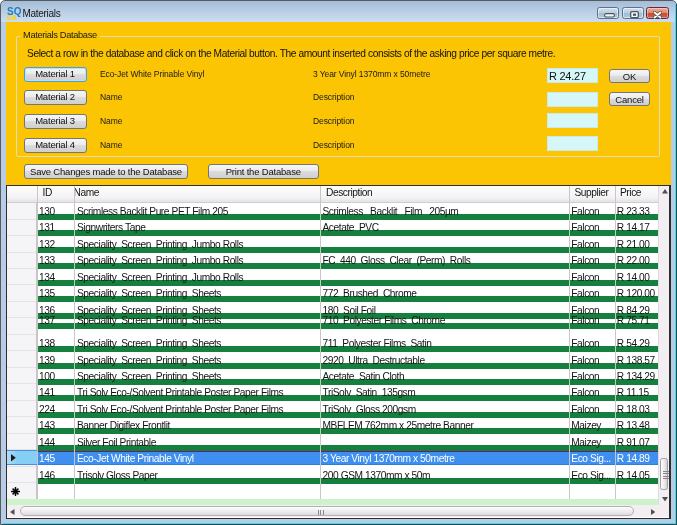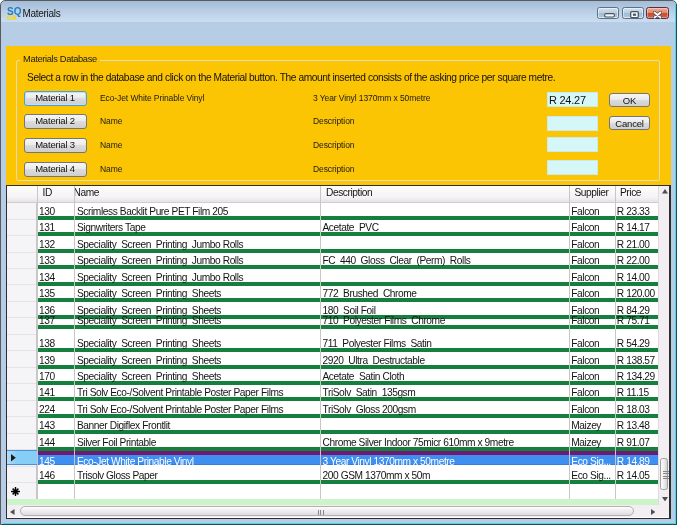--- a/index.html
+++ b/index.html
@@ -14,21 +14,21 @@
   #darkB{left:2px;top:524.2px;width:675px;height:0.8px;background:#14525e;z-index:51;}
   #title{left:1px;top:1px;width:675px;height:21px;border-radius:5px 5px 0 0;
     background:linear-gradient(#a3bcd8,#b6cbe2 40%,#c3d7ec 75%,#cadcf0);}
   #ttext{left:22.5px;top:7.5px;font-size:10px;letter-spacing:-0.3px;color:#151515;}
   .wbtn{top:7px;height:12.3px;border:1px solid #5f7184;border-radius:2.5px;
     background:linear-gradient(#d2e1ef,#b9d0e4 45%,#a2bdd5 55%,#b0c9df);box-shadow:inset 0 0 0 1px rgba(255,255,255,.5);}
   #bmin{left:597px;width:22px;}
   #bmax{left:621.5px;width:22px;}
   #bclose{left:645.5px;width:23.5px;border-color:#5e2a44;
     background:linear-gradient(#f3a992,#e58a6e 45%,#c8502f 55%,#cf6044);box-shadow:inset 0 0 0 1px rgba(255,255,255,.35);}
-  #client{left:5.5px;top:22px;width:665px;height:163px;background:#fcc503;margin-top:24px;}
+  #client{left:5.5px;top:22px;width:665px;height:163px;background:#fcc503;}
   #gbox{left:10.5px;top:13.5px;width:644px;height:121px;border:1px solid #e3ddb4;border-radius:2px;}
   #gloft{left:14.5px;top:7.5px;font-size:9.3px;letter-spacing:-0.35px;color:#1a1a1a;background:#fcc503;padding:0 3px;}
   #sentence{left:21.5px;top:26px;font-size:10.2px;letter-spacing:-0.4px;color:#111;}
   .mbtn{left:18px;width:63px;height:14.5px;border:1px solid #757575;border-radius:3px;
      background:linear-gradient(#f6f6f6,#ebebeb 45%,#dcdcdc 50%,#cfcfcf);
      font-size:9.5px;letter-spacing:-0.2px;color:#111;text-align:center;line-height:12.5px;}
   #mb1{border:1px solid #4e9fcd;box-shadow:inset 0 0 0 1px #b7e3f9;}
   .nlbl{left:94.5px;font-size:8.5px;letter-spacing:-0.1px;color:#1a1a1a;height:14.5px;line-height:15px;}
   .dlbl{left:307.5px;font-size:8.5px;letter-spacing:-0.1px;color:#1a1a1a;height:14.5px;line-height:15px;}
   .tf{left:541px;width:51.5px;height:15px;background:#d5f7f7;border:1px solid #cdeaea;
@@ -38,23 +38,23 @@
      font-size:9.5px;letter-spacing:-0.2px;color:#111;text-align:center;line-height:13px;}
   .bigbtn{border:1px solid #757575;border-radius:3px;top:141.8px;height:15.5px;
      background:linear-gradient(#f6f6f6,#ebebeb 45%,#dcdcdc 50%,#cfcfcf);
      font-size:9.5px;letter-spacing:-0.2px;color:#111;text-align:center;line-height:14px;}
   #grid{left:5.5px;top:184.5px;width:665.5px;height:334.5px;background:#2e2e2e;}
   #gridin{left:1.5px;top:1.5px;width:662px;height:331.5px;background:#fff;}
   #ghead{left:0;top:0;width:650.5px;height:14.2px;background:linear-gradient(#fefefe,#f4f3f5 80%,#eceaee);}
   #headband{left:0;top:14.2px;width:650.5px;height:2.8px;background:#e8e6e8;border-bottom:1px solid #cfcbcf;}
   .hl{font-size:10.2px;letter-spacing:-0.42px;color:#151515;top:1px;}
   .vline{top:0;width:1px;height:313px;background:#c9c5c9;z-index:3;}
-  .row{left:0;width:650.5px;height:16.5px;border-bottom:4px solid #15803d;}
+  .row{left:0;width:650.5px;height:16.5px;border-bottom:6px solid #15803d;}
   .cell{font-size:10.2px;letter-spacing:-0.42px;color:#141414;top:2.5px;white-space:pre;z-index:4;}
-  .selrow{background:#3e8ff0;border-top:4px solid #701a75;border-bottom:2px solid #fff;
+  .selrow{background:#3e8ff0;border-top:1px solid #701a75;border-bottom:2px solid #fff;
           box-shadow:inset 0 -1px 0 #2f7fd8;height:16.5px;}
   .selrow .cell{color:#fff;top:1.5px;}
   #selcol{left:0;top:17px;width:30.3px;height:296px;background:repeating-linear-gradient(#f5f4f6 0 15.5px,#e6e2e6 15.5px 16.5px);border-right:1px solid #c9c5c9;z-index:5;}
   #selcell{left:0;top:247px;width:30.3px;height:15px;background:linear-gradient(90deg,#b4dcf4,#85cef6 35%);border-top:1.2px solid #4a90d8;border-bottom:1.2px solid #4a90d8;}
   #greenstrip{left:0;top:313.2px;width:650.5px;height:5.6px;background:#cdf3cb;z-index:6;}
   #vscroll{left:650.5px;top:0;width:11.5px;height:319.2px;background:#f2eef2;border-left:1px solid #dedade;z-index:6;}
   #hscroll{left:0;top:319.2px;width:662px;height:12.3px;background:#f2eef2;z-index:6;}
   #vthumb{left:1.3px;top:271.8px;width:8.7px;height:32.7px;background:linear-gradient(90deg,#fbfbfb,#eceaec 55%,#d2d0d4);border:1px solid #a3a0a4;border-radius:2.5px;}
   .vgrip{left:2.5px;width:5.5px;height:1px;background:#8a868a;}
   #hthumb{left:13px;top:1.2px;width:614px;height:10px;background:linear-gradient(#fdfdfd,#efedef 50%,#dddbdf);border:1px solid #b4b0b4;border-radius:5px;}
@@ -125,20 +125,21 @@
       <div class="abs hl" style="left:35.5px">ID</div>
       <div class="abs hl" style="left:66.5px">Name</div>
       <div class="abs hl" style="left:319px">Description</div>
       <div class="abs hl" style="left:567.5px">Supplier</div>
       <div class="abs hl" style="left:613px">Price</div>
     </div>
     <div class="abs" id="headband"></div>
     <div class="abs row" style="top:17.0px">
           <div class="abs cell" style="left:32px">130</div>
           <div class="abs cell" style="left:70px">Scrimless Backlit Pure PET Film 205</div>
+          <div class="abs cell" style="left:315.5px">Scrimless   Backlit   Film   205µm</div>
           <div class="abs cell" style="left:564.3px">Falcon</div>
           <div class="abs cell" style="left:609.8px">R 23.33</div>
         </div>
     <div class="abs row" style="top:33.5px">
           <div class="abs cell" style="left:32px">131</div>
           <div class="abs cell" style="left:70px">Signwriters Tape</div>
           <div class="abs cell" style="left:315.5px">Acetate  PVC</div>
           <div class="abs cell" style="left:564.3px">Falcon</div>
           <div class="abs cell" style="left:609.8px">R 14.17</div>
         </div>
@@ -190,21 +191,21 @@
           <div class="abs cell" style="left:609.8px">R 54.29</div>
         </div>
     <div class="abs row" style="top:166px">
           <div class="abs cell" style="left:32px">139</div>
           <div class="abs cell" style="left:70px">Speciality  Screen  Printing  Sheets</div>
           <div class="abs cell" style="left:315.5px">2920  Ultra  Destructable</div>
           <div class="abs cell" style="left:564.3px">Falcon</div>
           <div class="abs cell" style="left:609.8px">R 138.57</div>
         </div>
     <div class="abs row" style="top:182.0px">
-          <div class="abs cell" style="left:32px">170</div>
+          <div class="abs cell" style="left:32px">100</div>
           <div class="abs cell" style="left:70px">Speciality  Screen  Printing  Sheets</div>
           <div class="abs cell" style="left:315.5px">Acetate  Satin Cloth</div>
           <div class="abs cell" style="left:564.3px">Falcon</div>
           <div class="abs cell" style="left:609.8px">R 134.29</div>
         </div>
     <div class="abs row" style="top:198.5px">
           <div class="abs cell" style="left:32px">141</div>
           <div class="abs cell" style="left:70px">Tri Solv Eco-/Solvent Printable Poster Paper Films</div>
           <div class="abs cell" style="left:315.5px">TriSolv  Satin  135gsm</div>
           <div class="abs cell" style="left:564.3px">Falcon</div>
@@ -213,27 +214,27 @@
     <div class="abs row" style="top:215.0px">
           <div class="abs cell" style="left:32px">224</div>
           <div class="abs cell" style="left:70px">Tri Solv Eco-/Solvent Printable Poster Paper Films</div>
           <div class="abs cell" style="left:315.5px">TriSolv  Gloss 200gsm</div>
           <div class="abs cell" style="left:564.3px">Falcon</div>
           <div class="abs cell" style="left:609.8px">R 18.03</div>
         </div>
     <div class="abs row" style="top:231.5px">
           <div class="abs cell" style="left:32px">143</div>
           <div class="abs cell" style="left:70px">Banner Digiflex Frontlit</div>
+          <div class="abs cell" style="left:315.5px">MBFLEM 762mm x 25metre Banner</div>
           <div class="abs cell" style="left:564.3px">Maizey</div>
           <div class="abs cell" style="left:609.8px">R 13.48</div>
         </div>
     <div class="abs row" style="top:248.0px">
           <div class="abs cell" style="left:32px">144</div>
           <div class="abs cell" style="left:70px">Silver Foil Printable</div>
-          <div class="abs cell" style="left:315.5px">Chrome Silver Indoor 75micr 610mm x 9metre</div>
           <div class="abs cell" style="left:564.3px">Maizey</div>
           <div class="abs cell" style="left:609.8px">R 91.07</div>
         </div>
     <div class="abs row selrow" style="top:264.5px">
           <div class="abs cell" style="left:32px">145</div>
           <div class="abs cell" style="left:70px">Eco-Jet White Prinable Vinyl</div>
           <div class="abs cell" style="left:315.5px">3 Year Vinyl 1370mm x 50metre</div>
           <div class="abs cell" style="left:564.3px">Eco Sig...</div>
           <div class="abs cell" style="left:609.8px">R 14.89</div>
         </div>

